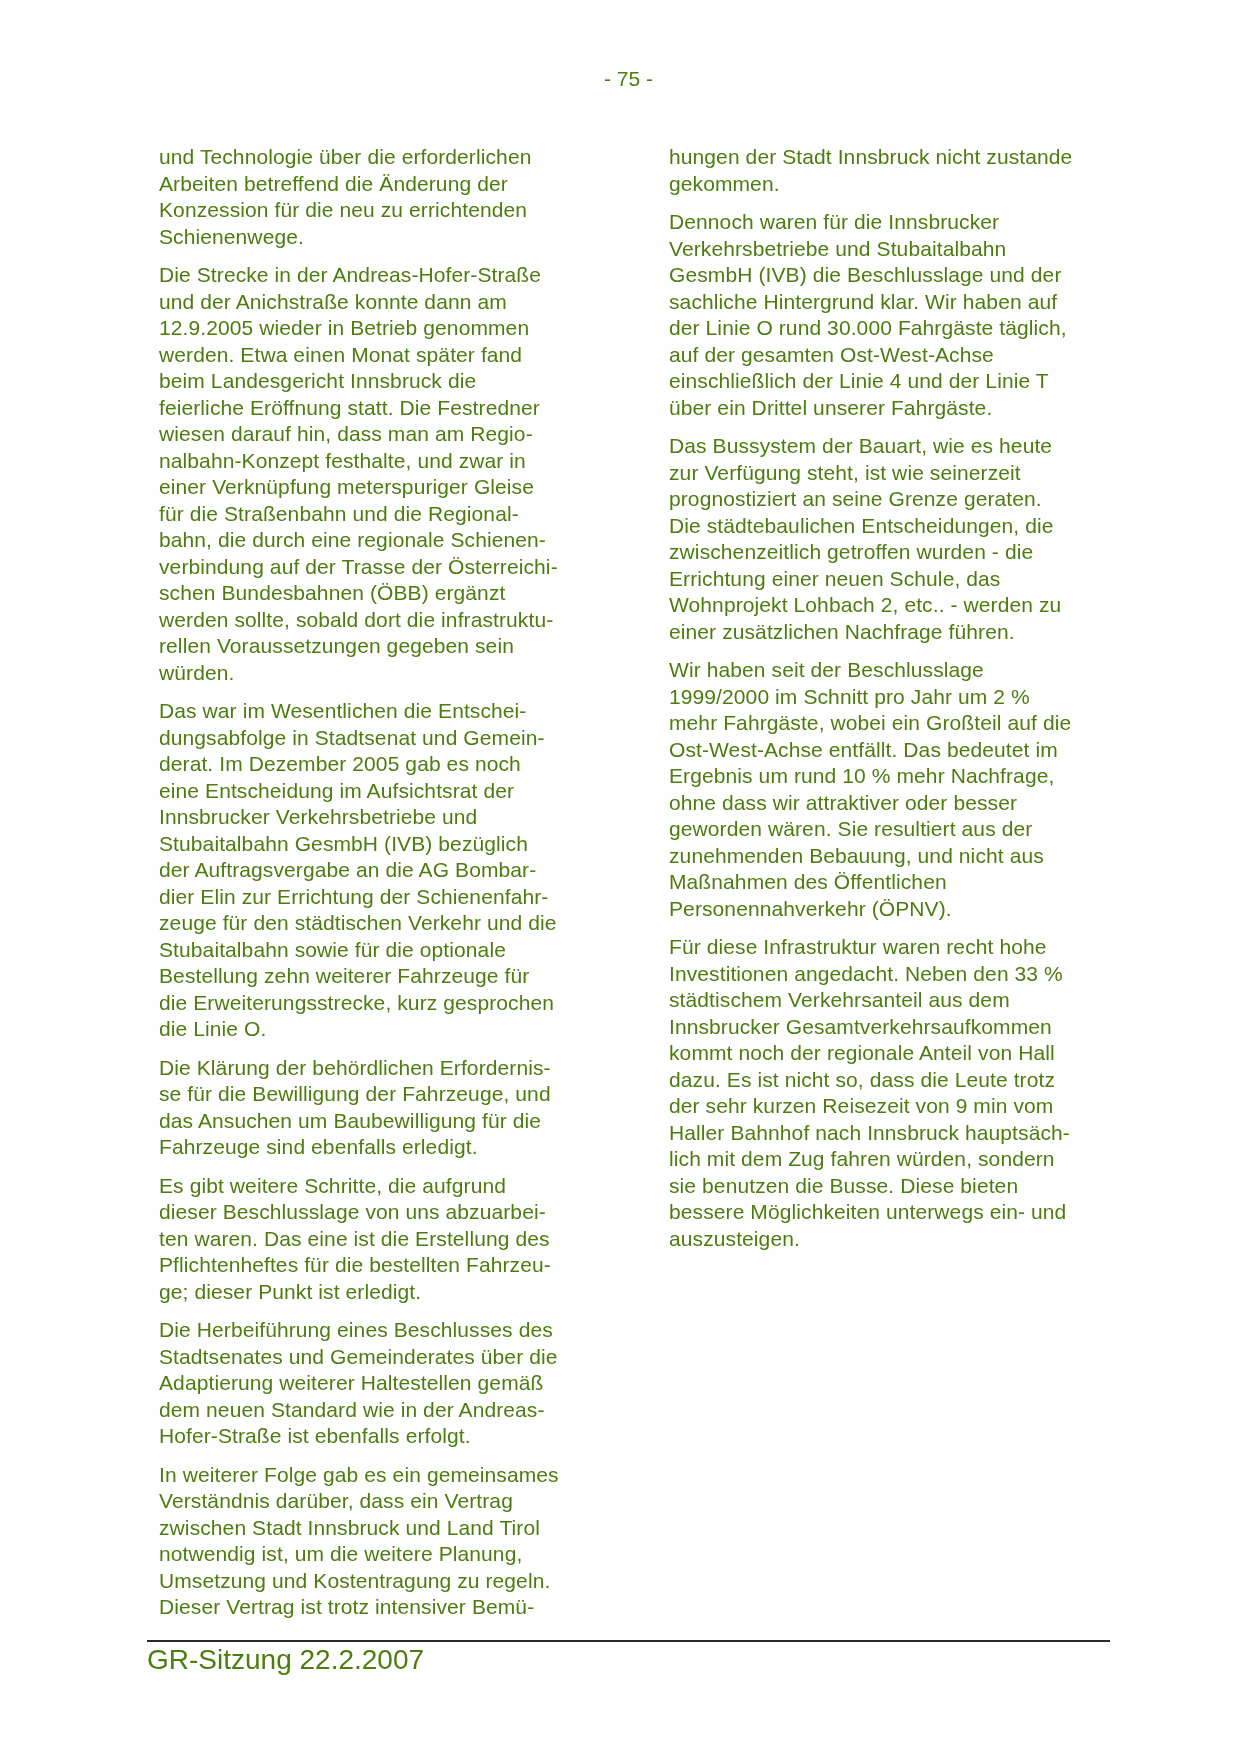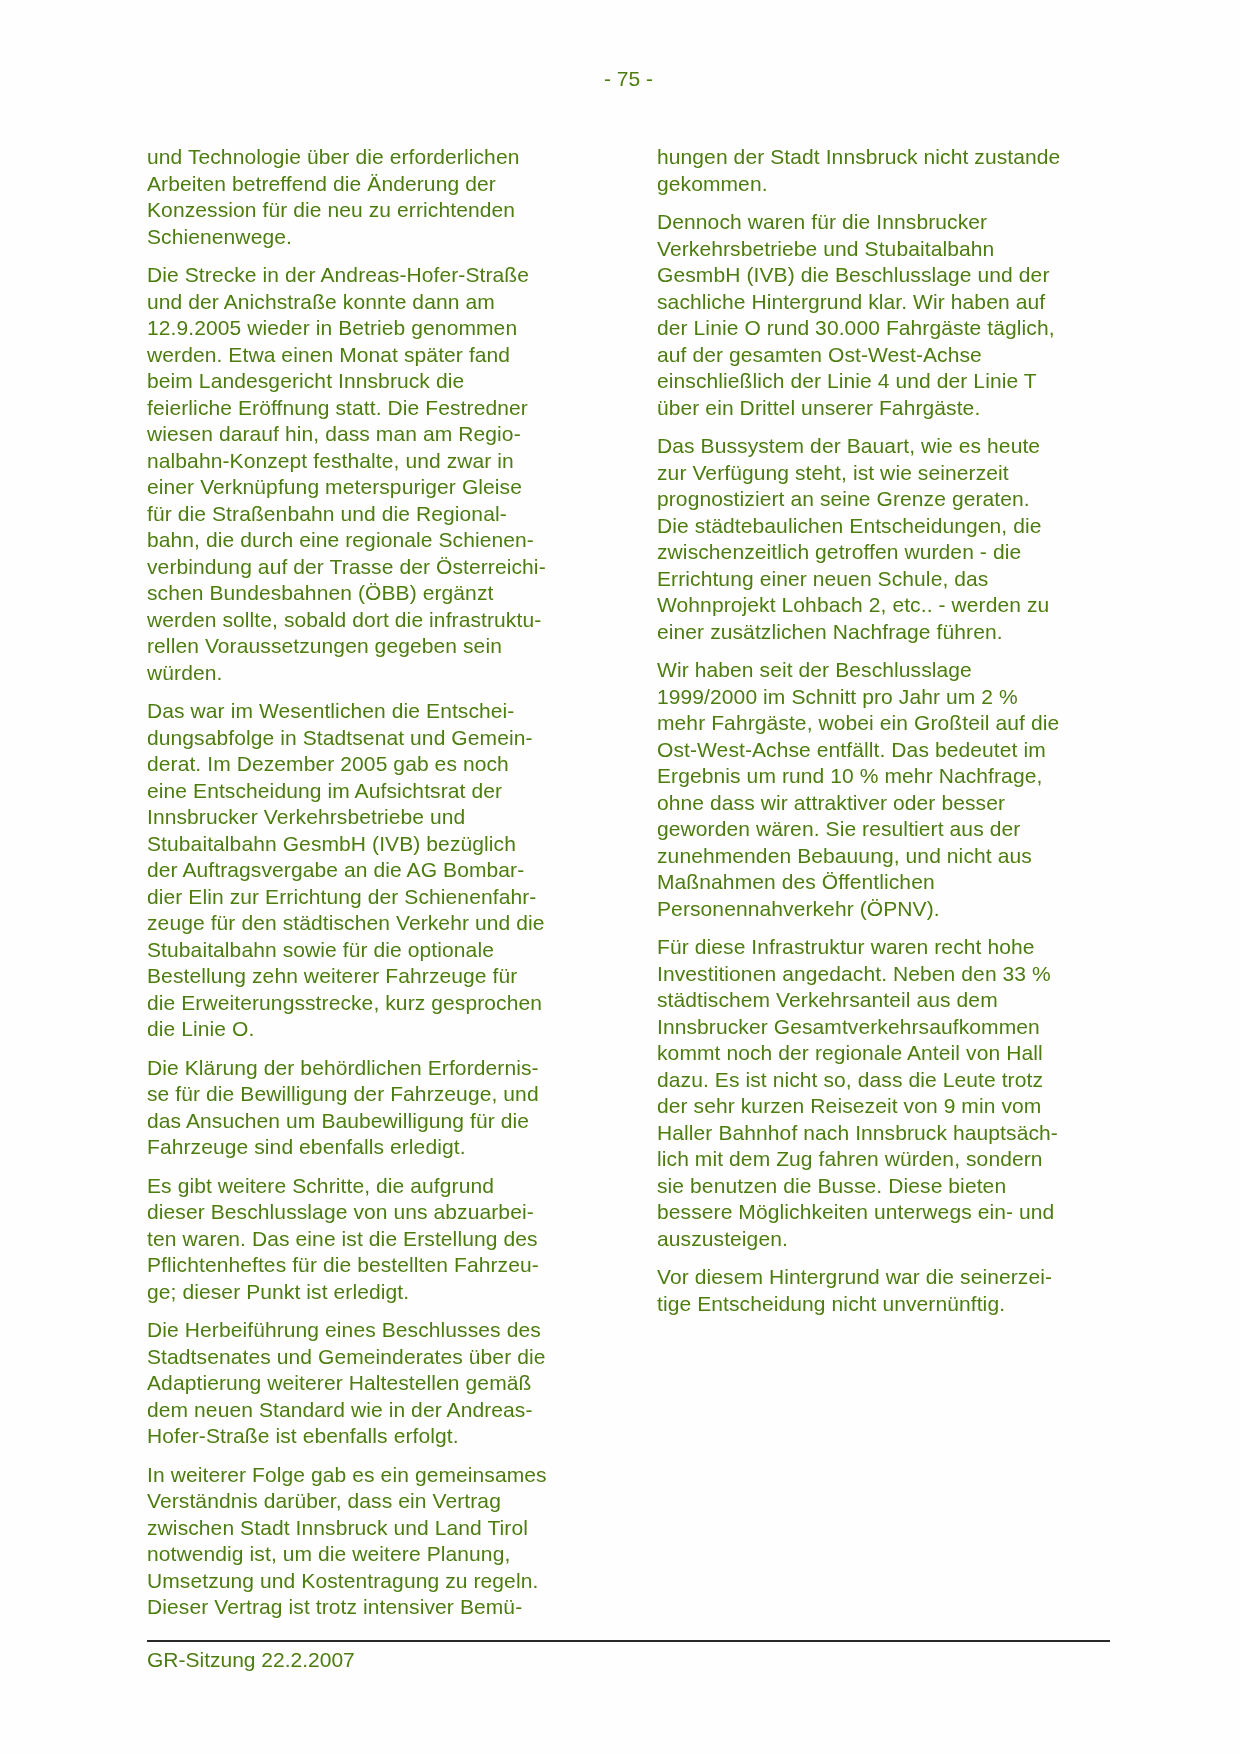--- a/index.html
+++ b/index.html
@@ -27,42 +27,42 @@
   }
   .columns {
     position: absolute;
     top: 144px;
     left: 147px;
     width: 975px;
     display: flex;
     column-gap: 65px;
   }
   .col { flex: 0 0 auto; }
-  .col-left  { width: 445px; }
+  .col-left  { width: 445px; margin-left: 12px; }
   .col-right { width: 465px; }
   .col p {
     margin: 0 0 12px 0;
     font-size: 21px;
     line-height: 26.5px;
     white-space: pre-line;
     letter-spacing: 0.1px;
   }
   .footer-rule {
     position: absolute;
     left: 147px;
     top: 1640px;
     width: 963px;
     height: 0;
     border-top: 2px solid #2a2a2a;
   }
   .footer-text {
     position: absolute;
     left: 147px;
     top: 1648px;
-    font-size: 21px;
+    font-size: 28px;
     line-height: 24px;
   }
 </style>
 </head>
 <body>
 
 <div class="page">
 
   <div class="page-number">- 75 -</div>
 
@@ -158,22 +158,20 @@
 städtischem Verkehrsanteil aus dem
 Innsbrucker Gesamtverkehrsaufkommen
 kommt noch der regionale Anteil von Hall
 dazu. Es ist nicht so, dass die Leute trotz
 der sehr kurzen Reisezeit von 9 min vom
 Haller Bahnhof nach Innsbruck hauptsäch-
 lich mit dem Zug fahren würden, sondern
 sie benutzen die Busse. Diese bieten
 bessere Möglichkeiten unterwegs ein- und
 auszusteigen.</p>
-      <p>Vor diesem Hintergrund war die seinerzei-
-tige Entscheidung nicht unvernünftig.</p>
     </div>
 
   </div>
 
   <div class="footer-rule"></div>
   <div class="footer-text">GR-Sitzung 22.2.2007</div>
 
 </div>
 
 </body></html>

